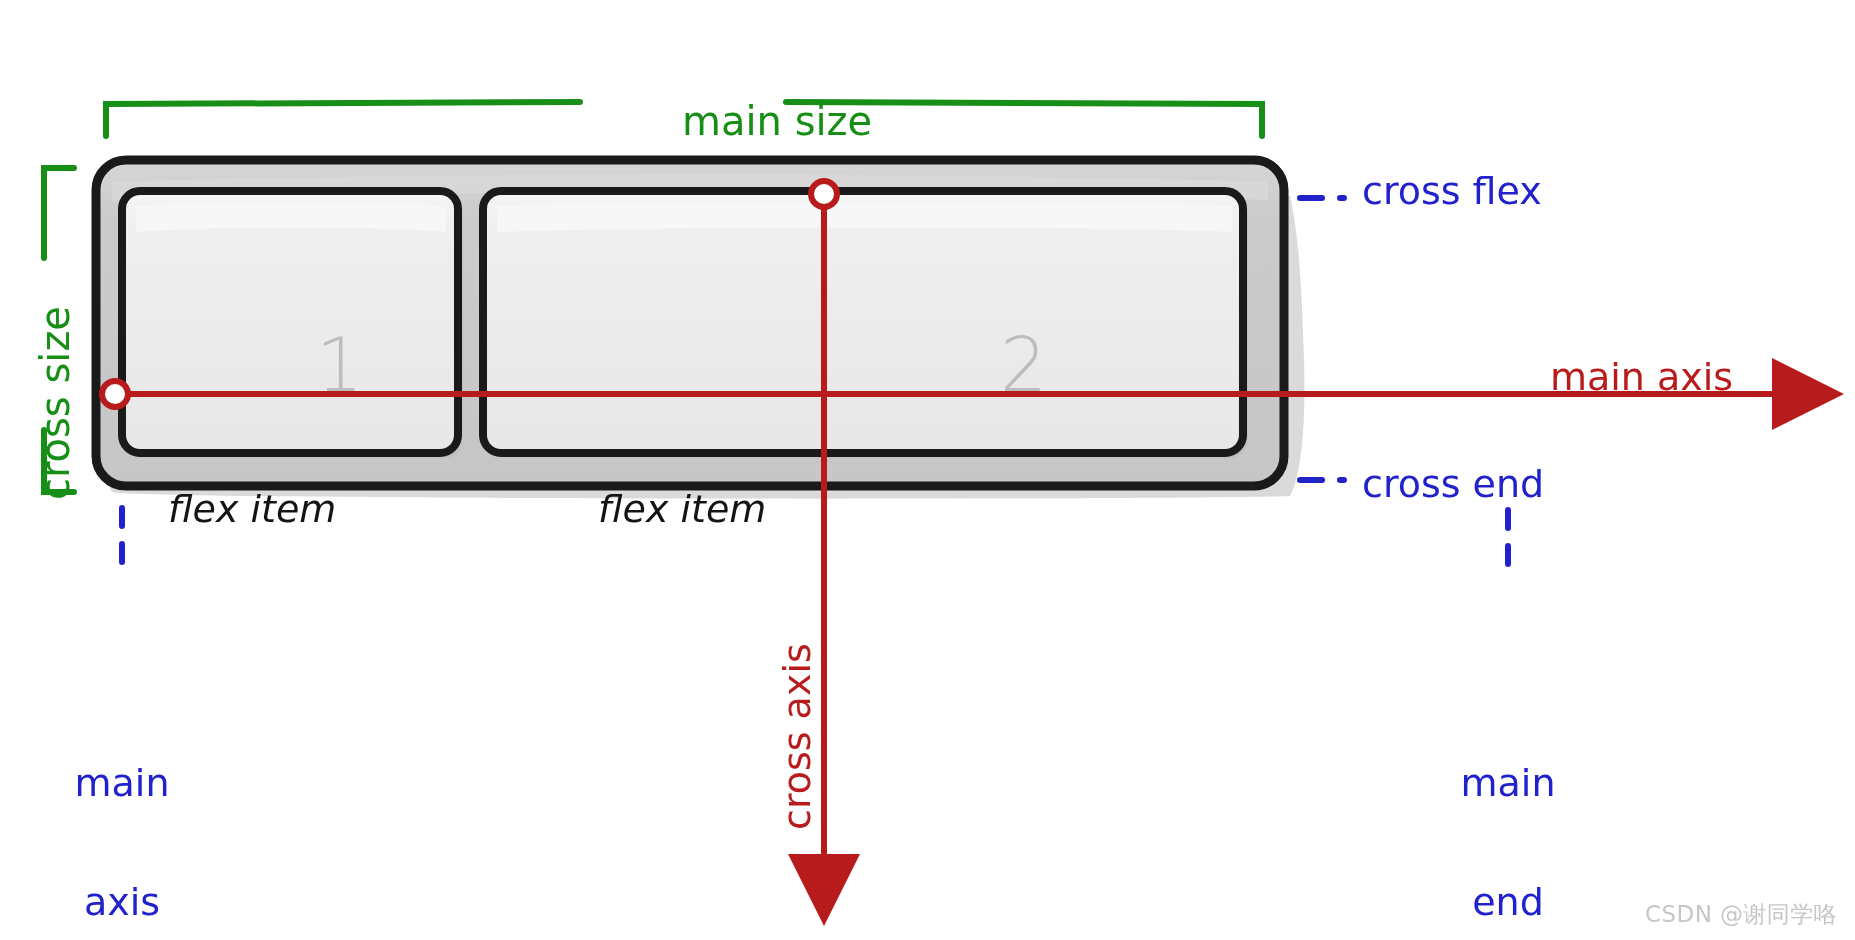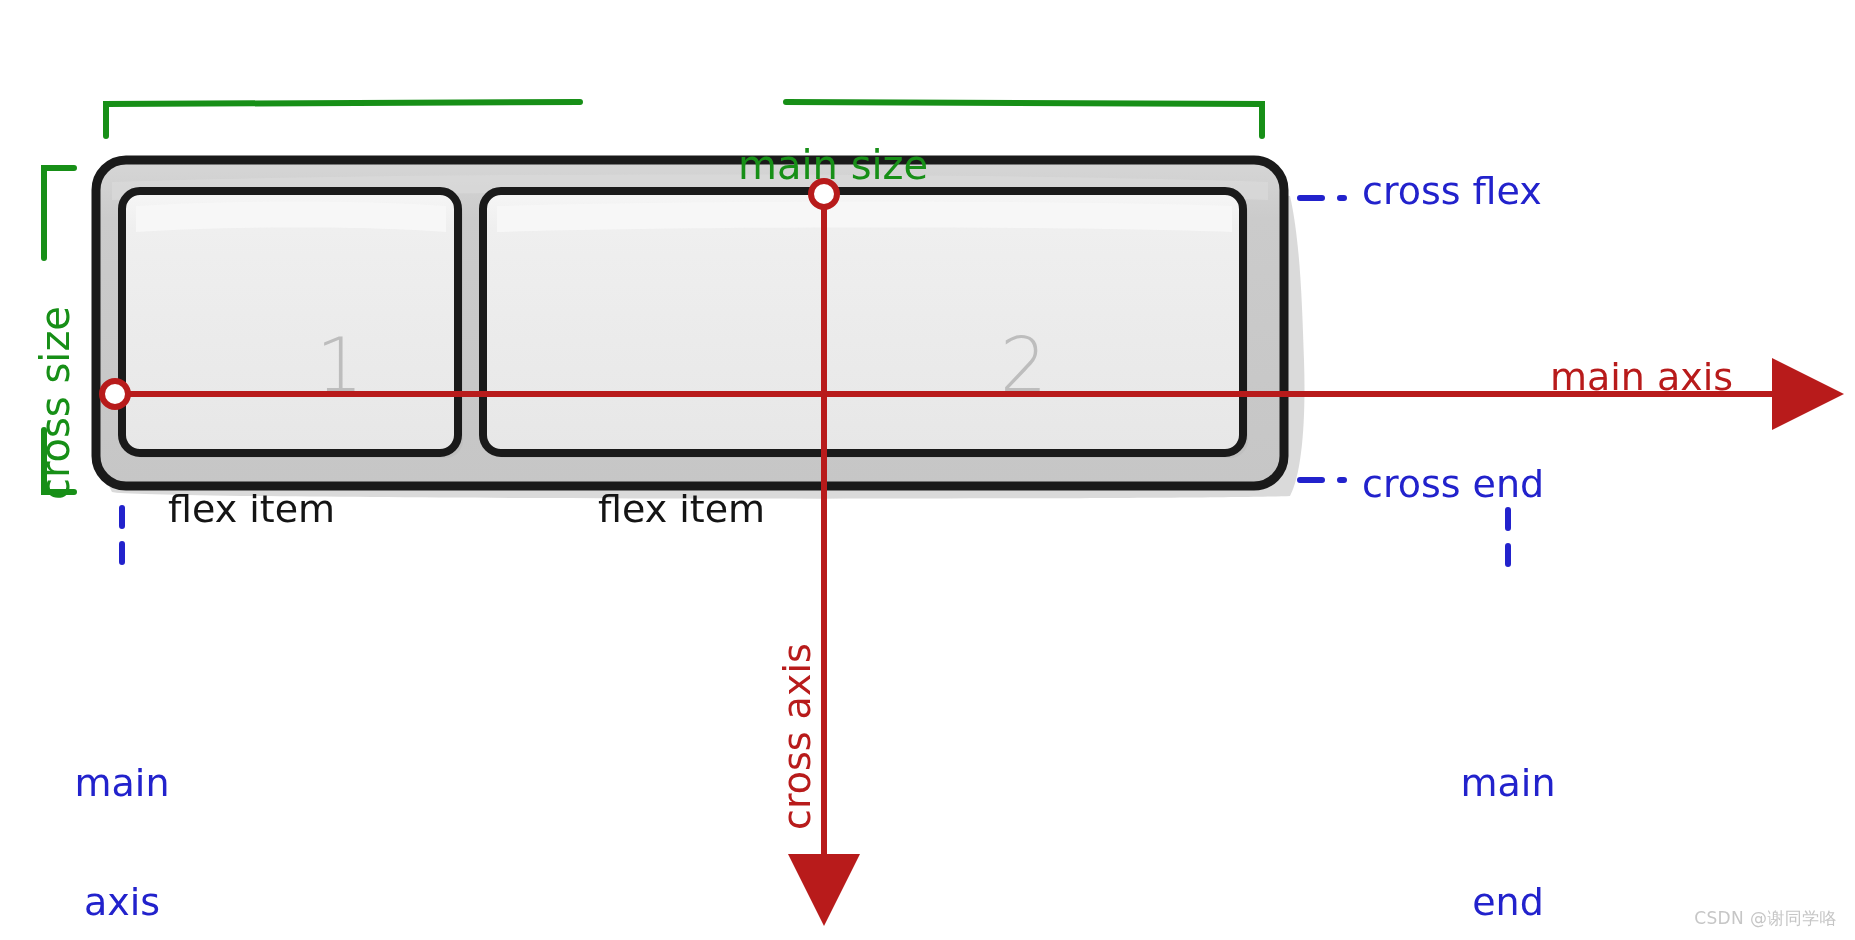--- a/index.html
+++ b/index.html
@@ -39,35 +39,36 @@
     font-size: 38px;
     font-family: "DejaVu Sans", sans-serif;
   }
   .red-lbl {
     color: #b81b1b;
     font-size: 38px;
     font-family: "DejaVu Sans", sans-serif;
   }
   .black-italic {
     color: #141414;
+    font-style: italic;
     font-family: "DejaVu Sans", sans-serif;
   }
   .item-num {
     position: absolute;
     color: #bdbdbd;
     font-size: 74px;
     font-family: "DejaVu Sans", sans-serif;
     font-weight: 300;
   }
   .watermark {
     position: absolute;
     right: 18px;
     bottom: 10px;
     color: #c6c6c6;
-    font-size: 17px;
+    font-size: 23px;
     font-family: "DejaVu Sans", sans-serif;
     letter-spacing: .4px;
   }
   .rot90ccw {
     transform: rotate(-90deg);
     transform-origin: left top;
   }
   .center-2line {
     text-align: center;
   }
@@ -153,21 +154,21 @@
       <line x1="116" y1="394" x2="1790" y2="394" stroke="#b81b1b" stroke-width="6" marker-end="url(#arrowRed)"></line>
       <circle cx="115" cy="394" r="13" fill="#ffffff" stroke="#b81b1b" stroke-width="6"></circle>
     </g>
 
     <g>
       <line x1="824" y1="206" x2="824" y2="872" stroke="#b81b1b" stroke-width="6" marker-end="url(#arrowRed)"></line>
       <circle cx="824" cy="194" r="13" fill="#ffffff" stroke="#b81b1b" stroke-width="6"></circle>
     </g>
   </svg>
 
-  <div class="lbl green-lbl" style="left:738px; top:100px;margin-top:44px;">main size</div>
+  <div class="lbl green-lbl" style="left:682px; top:100px;">main size</div>
 
   <div class="lbl green-lbl rot90ccw" style="left:34px; top:500px;">cross size</div>
 
   <div class="lbl blue-lbl" style="left:1362px; top:172px;">cross flex</div>
 
   <div class="lbl blue-lbl" style="left:1362px; top:465px;">cross end</div>
 
   <div class="lbl red-lbl" style="left:1550px; top:312px;margin-top:46px;">main axis</div>
 
   <div class="lbl red-lbl rot90ccw" style="left:778px; top:830px;">cross axis</div>

